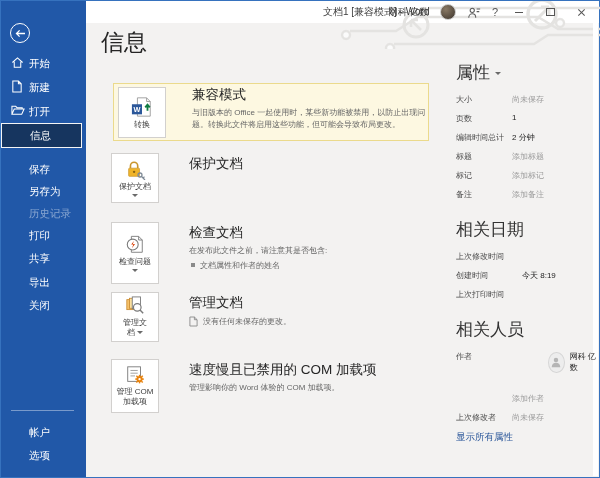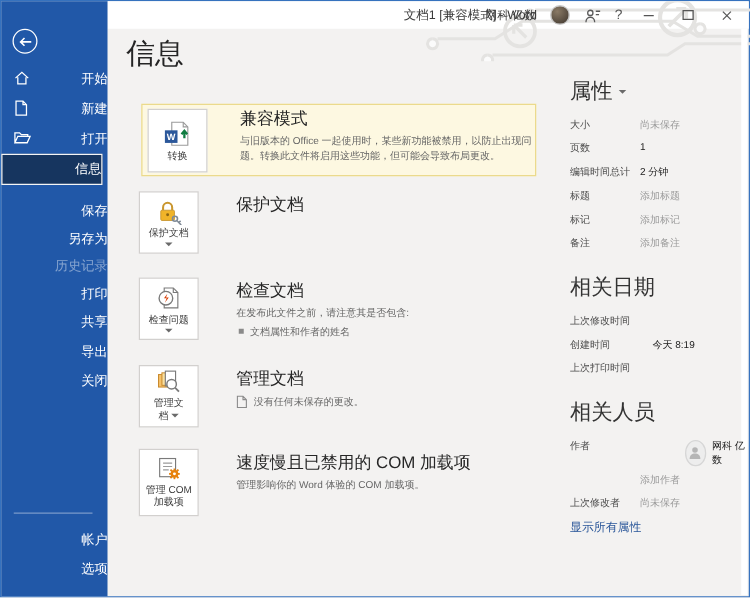--- a/index.html
+++ b/index.html
@@ -18,21 +18,21 @@
   .tb-help{font-size:11px;color:#555;}
   .winbtn{width:20px;height:16px;display:flex;align-items:center;justify-content:center;}
   .glyph-min{width:8px;height:1px;background:#555;}
   .glyph-max{width:7px;height:6px;border:1px solid #555;}
   .glyph-close{position:relative;width:9px;height:9px;}
   .glyph-close::before,.glyph-close::after{content:"";position:absolute;left:4px;top:0;width:1px;height:9px;background:#555;}
   .glyph-close::before{transform:rotate(45deg);}
   .glyph-close::after{transform:rotate(-45deg);}
 
   
-  .sidebar{position:absolute;left:0;top:0;width:85px;height:100%;background:#2158a8;z-index:4;text-align:right;}
+  .sidebar{position:absolute;left:0;top:0;width:85px;height:100%;background:#2158a8;z-index:4;}
   .back-btn{position:absolute;left:9px;top:22px;width:18px;height:18px;border:1.4px solid #fff;border-radius:50%;
             display:flex;align-items:center;justify-content:center;}
   .side-item{position:absolute;left:0;width:100%;height:22px;line-height:22px;padding-left:28px;
              box-sizing:border-box;font-size:10.5px;color:#fff;white-space:nowrap;cursor:default;}
   .side-item .sicon{position:absolute;left:10px;top:4px;}
   .side-item.disabled{color:rgba(255,255,255,0.45);}
   .side-selected{position:absolute;left:0;top:122px;width:81px;height:25px;background:#16355f;
                  border:1px solid #f5f5f5;box-sizing:border-box;font-size:10.5px;color:#fff;
                  line-height:23px;padding-left:28px;}
   .side-divider{position:absolute;left:10px;right:12px;top:409px;height:1px;background:rgba(255,255,255,0.4);}
@@ -57,21 +57,21 @@
   .snote{font-size:8px;color:#666;margin-top:4px;display:flex;align-items:center;gap:5px;}
 
   
   .panel{position:absolute;left:455px;top:60px;width:140px;z-index:3;}
   .phead{font-size:17px;color:#333;margin-bottom:10px;}
   .prow{display:flex;margin-bottom:8px;font-size:8px;min-height:10px;}
   .plabel{width:56px;flex:none;color:#4c4c4c;}
   .pvalue{color:#1c1c1c;}
   .ph{color:#9b9b9b;}
   .gap{height:10px;}
-  .author-row{display:flex;font-size:8px;margin-bottom:5px;gap:36px;}
+  .author-row{display:flex;font-size:8px;margin-bottom:20px;gap:36px;}
   .chip{display:flex;align-items:center;gap:5px;}
   .chip-avatar{width:19px;height:19px;border-radius:50%;background:#ededed;border:1px solid #d6d6d6;
                display:flex;align-items:center;justify-content:center;}
   .add-ph{font-size:8px;color:#9b9b9b;margin-left:56px;margin-bottom:8px;}
   .link{font-size:9.5px;color:#2b579a;cursor:pointer;margin-top:6px;}
 
   .scroll-strip{position:absolute;right:1px;top:22px;bottom:1px;width:5px;background:#ffffff;z-index:2;}
 </style>
 </head>
 <body>
@@ -212,21 +212,21 @@
       </svg>
       <span class="tlabel">保护文档</span>
       <span class="chev below"></span>
     </div>
     <div class="stext">
       <div class="stitle">保护文档</div>
     </div>
   </div>
 
   <div class="section" style="top:221px">
-    <div class="tile" style="height:50px">
+    <div class="tile" style="height:62px">
       <svg width="22" height="20" viewBox="0 0 24 22">
         <path d="M8 1.5 h8 l4 4 V19 H8 z" fill="#fff" stroke="#7a7a7a" stroke-width="1"></path>
         <path d="M16 1.5 v4 h4" fill="none" stroke="#7a7a7a" stroke-width="1"></path>
         <circle cx="9.5" cy="10.5" r="6" fill="#fff" stroke="#7a7a7a" stroke-width="1.2"></circle>
         <path d="M10.8 6.5 l-3 4 h2.4 l-1.6 4 3.4 -4.6 h-2.4 z" fill="#d83b01"></path>
       </svg>
       <span class="tlabel">检查问题</span>
       <span class="chev below"></span>
     </div>
     <div class="stext">

